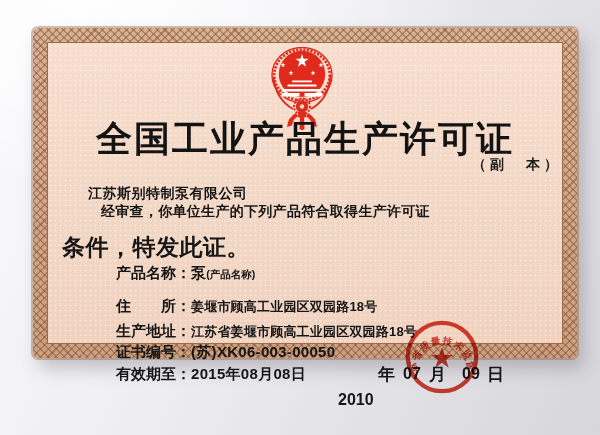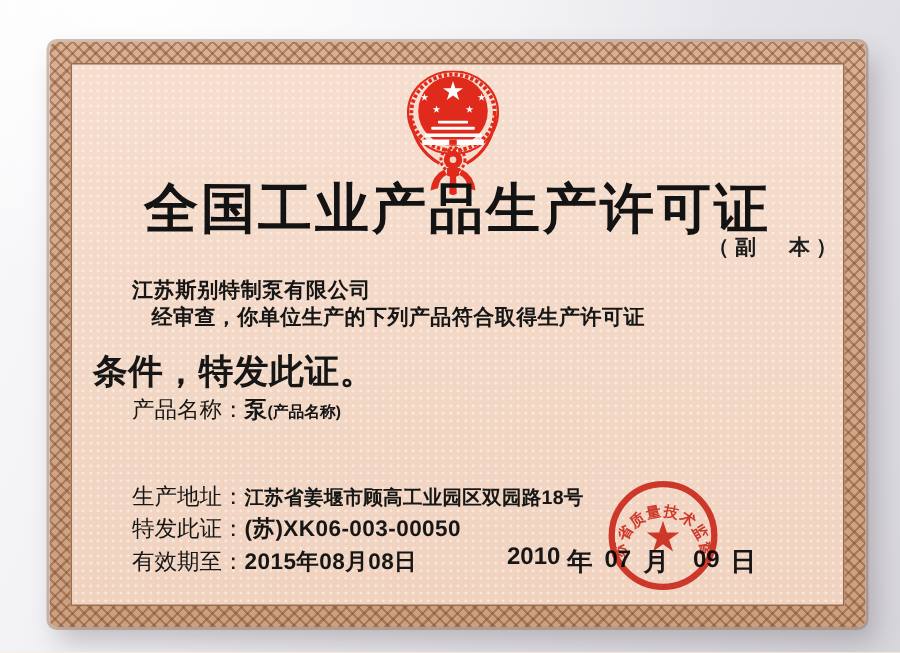--- a/index.html
+++ b/index.html
@@ -4,21 +4,21 @@
 <style>
   html,body{margin:0;padding:0;}
   .page{
     position:relative; width:600px; height:435px; overflow:hidden;
     background:
       radial-gradient(120% 80% at 15% 0%, rgba(255,255,255,.9), rgba(255,255,255,0) 55%),
       linear-gradient(115deg,#fafafc 0%,#efeef2 38%,#e2e1e6 70%,#d7d6db 100%);
     font-family:"Liberation Sans","DejaVu Sans",sans-serif;
   }
   .cert{
-    position:absolute; left:33px; top:28px; width:544px; height:390px; border-radius:5px;
+    position:absolute; left:33px; top:28px; width:544px; height:330px; border-radius:5px;
     background:
       repeating-linear-gradient(45deg, rgba(126,74,48,.45) 0 1.5px, rgba(0,0,0,0) 1.5px 5.5px),
       repeating-linear-gradient(-45deg, rgba(126,74,48,.45) 0 1.5px, rgba(0,0,0,0) 1.5px 5.5px),
       linear-gradient(180deg,#d8b192,#cba07e);
     box-shadow:0 0 0 2px rgba(158,114,86,.45), 6px 10px 18px rgba(70,60,70,.28);
   }
   .panel{
     position:absolute; inset:14px; border:1px solid #9c6c4e;
     background-color:#f3d8c7;
     background-image:
@@ -33,31 +33,31 @@
     font-size:36px; font-weight:700; letter-spacing:2px; line-height:1.05; color:#131313;
   }
   .subtitle{
     position:absolute; left:0; top:113px; width:100%; text-align:right;
     font-size:14px; font-weight:700; letter-spacing:4px; color:#1c1c1c;
   }
   .company{position:absolute; left:40px; top:142px; font-size:14px; font-weight:600; letter-spacing:.5px;text-align:center;}
   .stmt1{position:absolute; left:53px; top:160px; font-size:14px; font-weight:700; letter-spacing:.3px;}
   .stmt2{position:absolute; left:14px; top:189px; font-size:23px; font-weight:700; letter-spacing:.5px;}
   .frow{position:absolute; left:40px; white-space:nowrap;}
-  .frow .flabel{display:inline-block; min-width:71px; font-size:15px; font-weight:400; white-space:pre; vertical-align:baseline;}
+  .frow .flabel{display:inline-block; min-width:71px; font-size:15px; font-weight:700; white-space:pre; vertical-align:baseline;margin-left:28px;}
   .frow .fval{font-size:13px; font-weight:700; letter-spacing:.2px;}
   .frow .fval-lg{font-size:15px; font-weight:700; letter-spacing:.3px;}
   .frow .fnote{font-size:10.5px; font-weight:700;}
   .r-product{top:221px;} .r-address{top:254px;} .r-prod-address{top:279px;}
   .r-cert-no{top:300px;} .r-valid{top:322px;}
   .footnote{position:absolute; left:40px; top:343px; font-size:9.5px; font-weight:700; color:#43332b; letter-spacing:.4px;}
   .daterow{position:absolute; left:290px; top:320px; width:180px; height:22px; font-weight:700;}
   .daterow span{position:absolute; top:0;}
   .d-num{font-size:16px;} .d-cjk{font-size:17px;}
-  .dy{left:0;} .dyl{left:40px;} .dm{left:65px; top:2px !important;} .dml{left:91px;}
+  .dy{left:0;margin-top:28px;} .dyl{left:40px;} .dm{left:65px; top:2px !important;} .dml{left:91px;}
   .dd{left:124px; top:2px !important;} .ddl{left:149px;}
   .seal{position:absolute; left:356px; top:276px; width:76px; height:76px; mix-blend-mode:multiply; opacity:.95; z-index:5;}
 </style>
 </head>
 <body>
 
 <div class="page">
   <div class="cert">
     <div class="panel">
 
@@ -93,27 +93,30 @@
       <div class="title">全国工业产品生产许可证</div>
       <div class="subtitle">（副　本）</div>
       <div class="company">江苏斯别特制泵有限公司</div>
       <div class="stmt1">经审查，你单位生产的下列产品符合取得生产许可证</div>
       <div class="stmt2">条件，特发此证。</div>
 
       <div class="frow r-product">
         <span class="flabel">产品名称：</span><span class="fval-lg">泵</span><span class="fnote">(产品名称)</span>
       </div>
 
+      <div class="frow r-address">
+        <span class="flabel">住　　所：</span><span class="fval">姜堰市顾高工业园区双园路18号</span>
+      </div>
 
       <div class="frow r-prod-address">
         <span class="flabel">生产地址：</span><span class="fval">江苏省姜堰市顾高工业园区双园路18号</span>
       </div>
 
       <div class="frow r-cert-no">
-        <span class="flabel">特发此证：</span><span class="fval-lg">(苏)XK06-003-00050</span>
+        <span class="flabel">证书编号：</span><span class="fval-lg">(苏)XK06-003-00050</span>
       </div>
 
       <div class="frow r-valid">
         <span class="flabel">有效期至：</span><span class="fval-lg">2015年08月08日</span>
       </div>
 
       <div class="daterow">
         <span class="d-num dy">2010</span>
         <span class="d-cjk dyl">年</span>
         <span class="d-num dm">07</span>

